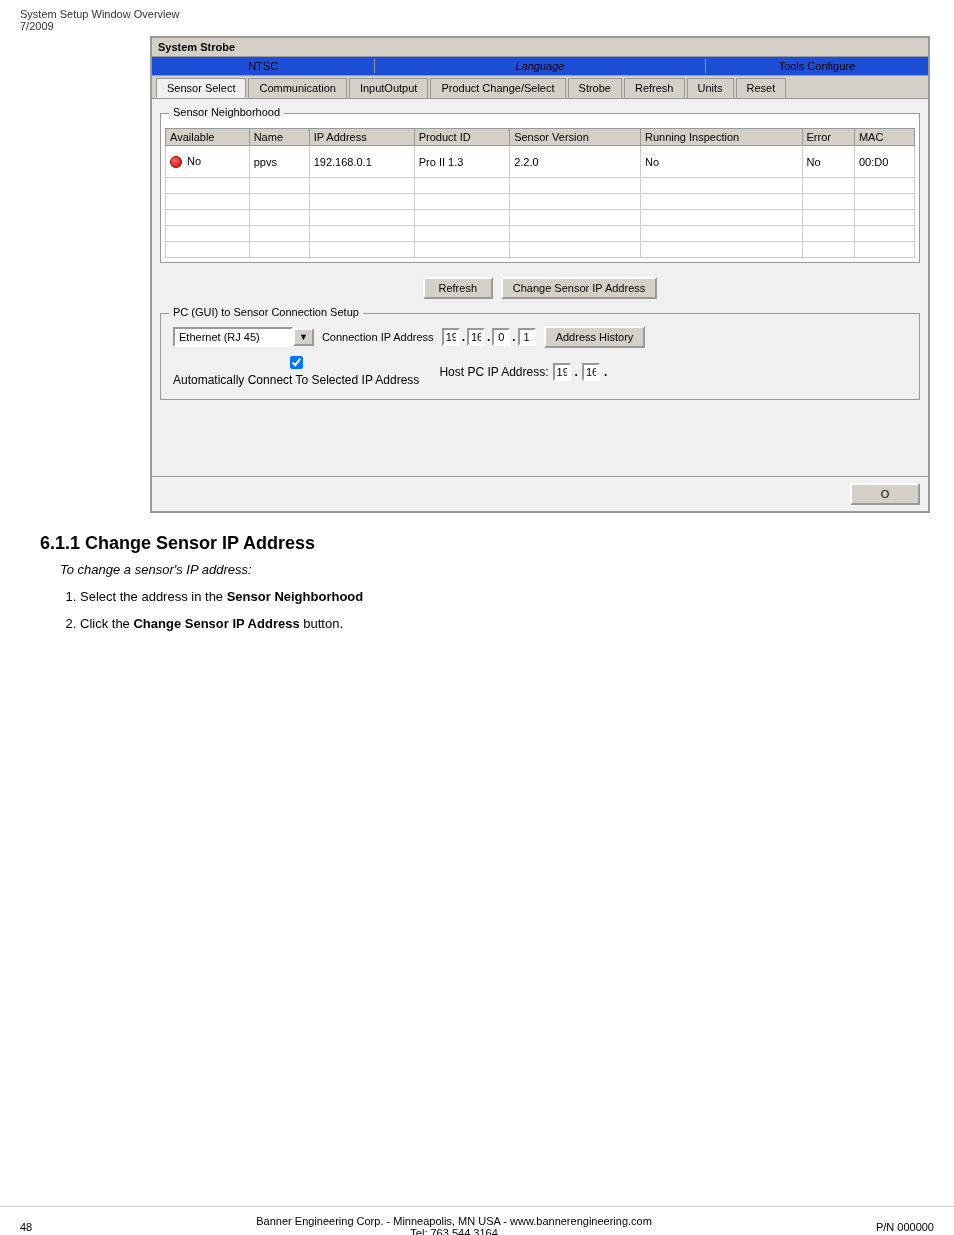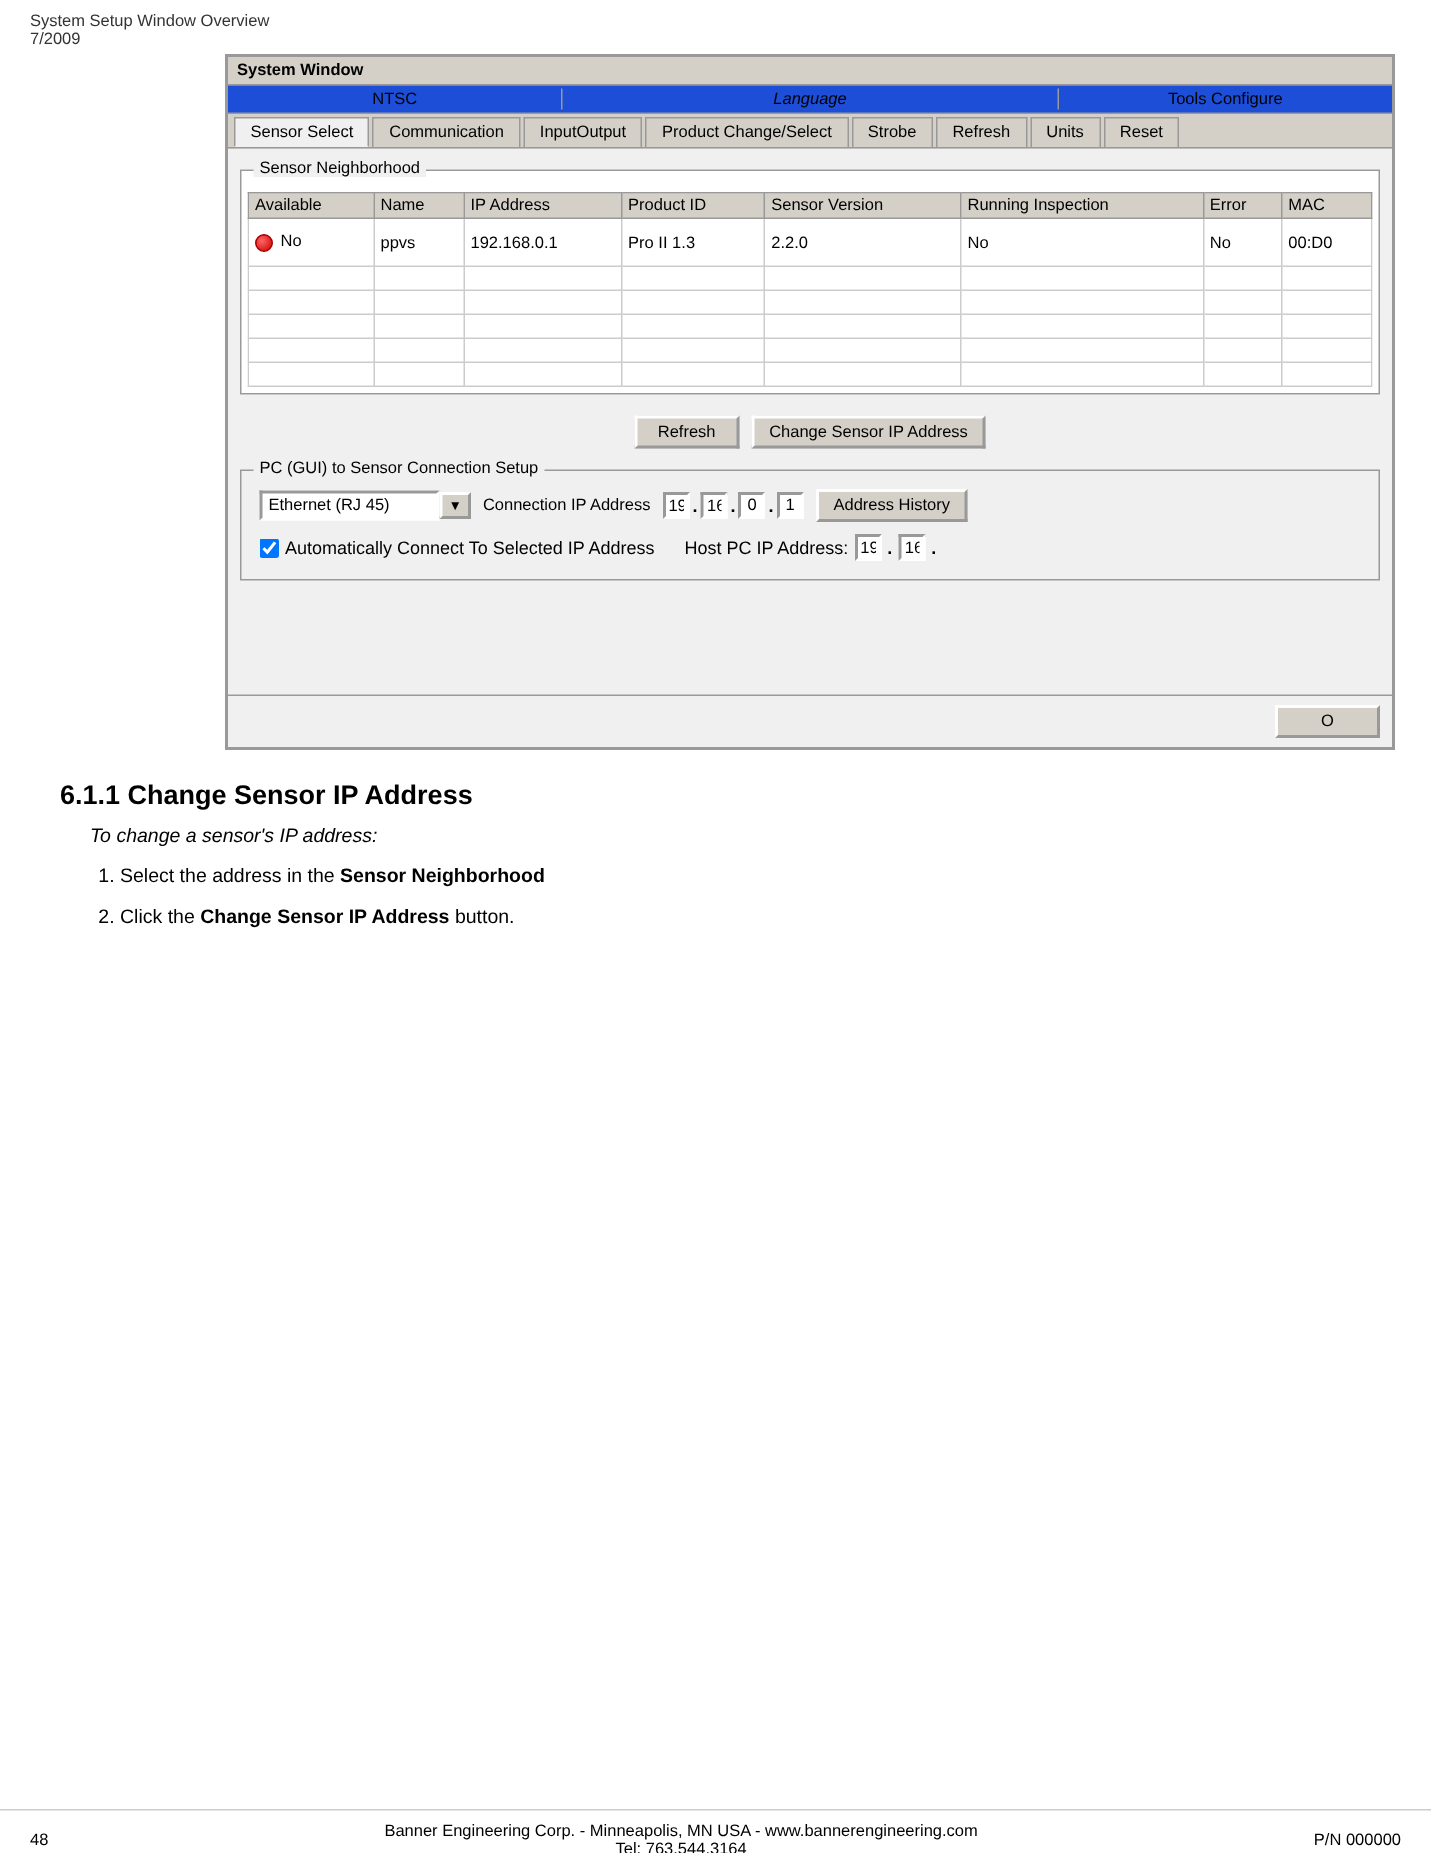--- a/index.html
+++ b/index.html
@@ -300,21 +300,21 @@
 <div class="page-header">
   <span>System Setup Window Overview</span>
   <span>7/2009</span>
 </div>
 
 <div class="page-content" style="position:relative; min-height: 1150px;">
 
   <div class="system-setup-window">
 
     <div class="window-titlebar">
-      <span>System Window</span>
+      <span>System Strobe</span>
     </div>
 
     <div class="tabs-row1">
       <div style="flex:1; display:flex; justify-content:center; padding:3px 0;">
         <span>NTSC</span>
       </div>
       <div class="vdivider"></div>
       <div style="flex:1.5; display:flex; justify-content:center; padding:3px 0;font-style:italic;">
         <span>Language</span>
       </div>
@@ -449,21 +449,21 @@
             <input type="text" class="ip-field" value="0" style="">
             <span class="ip-dot">.</span>
             <input type="text" class="ip-field" value="1" style="">
           </div>
 
           <button class="btn">Address History</button>
         </div>
 
         <div style="display:flex; align-items:center; padding: 4px 8px; gap:20px;">
 
-          <div class="checkbox-row" style="padding:0;">
+          <div class="checkbox-row" style="padding:0;flex-direction:column;">
             <input type="checkbox" checked="" style="">
             <span>Automatically Connect To Selected IP Address</span>
           </div>
 
           <div class="host-pc-row">
             <span>Host PC IP Address:</span>
             <input type="text" class="ip-field" value="192" style="">
             <span class="ip-dot">.</span>
             <input type="text" class="ip-field" value="168" style="">
             <span class="ip-dot">.</span>

